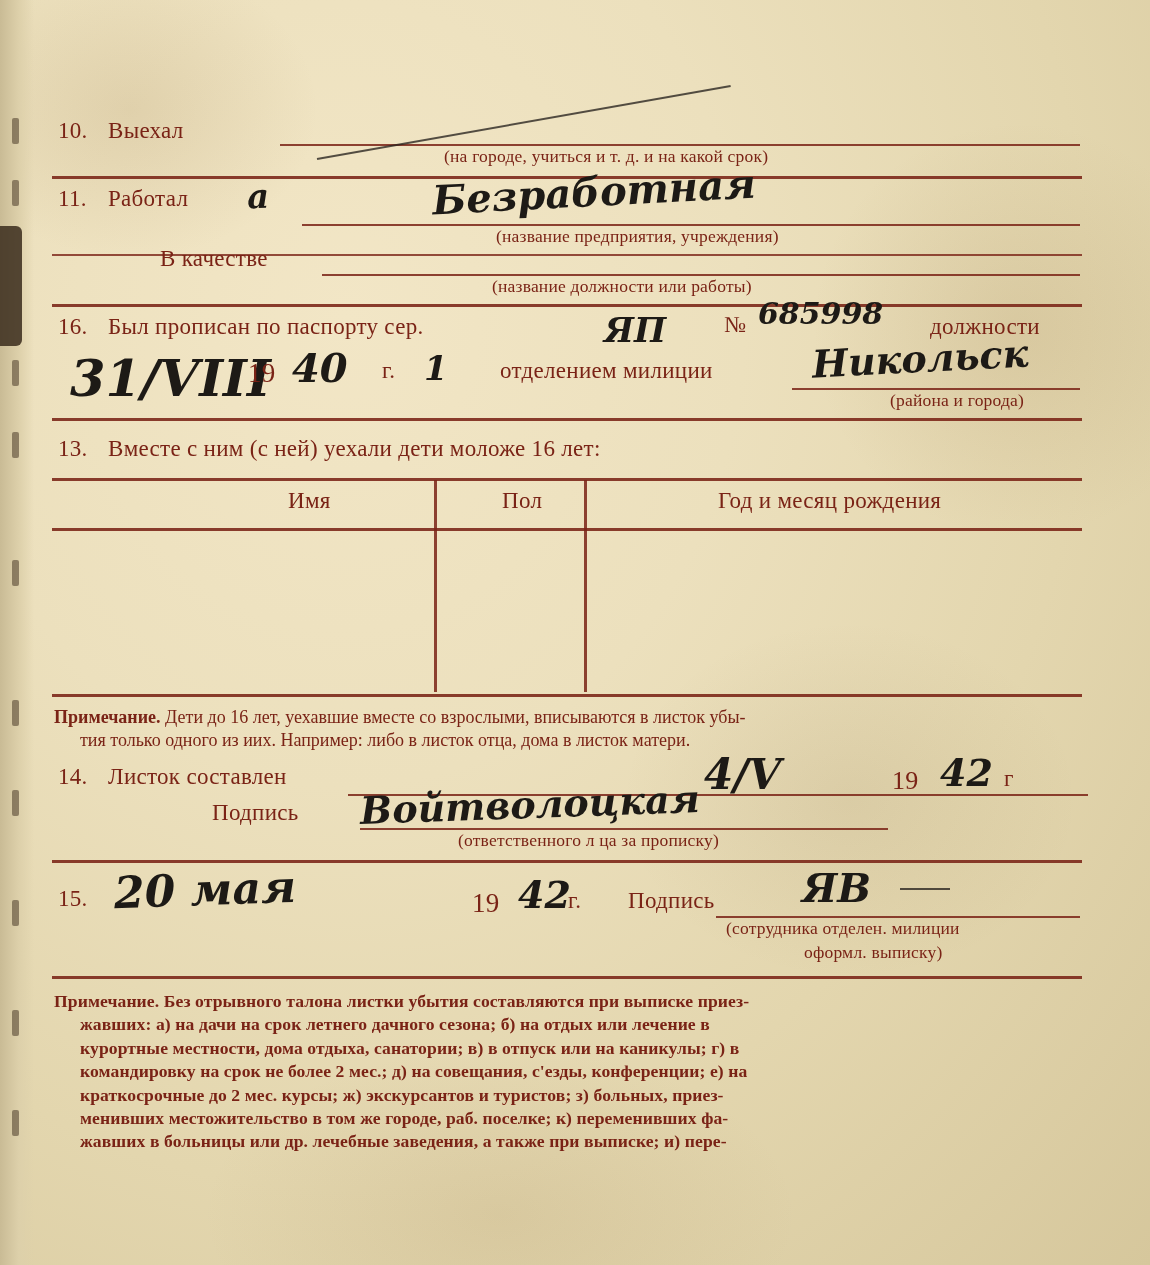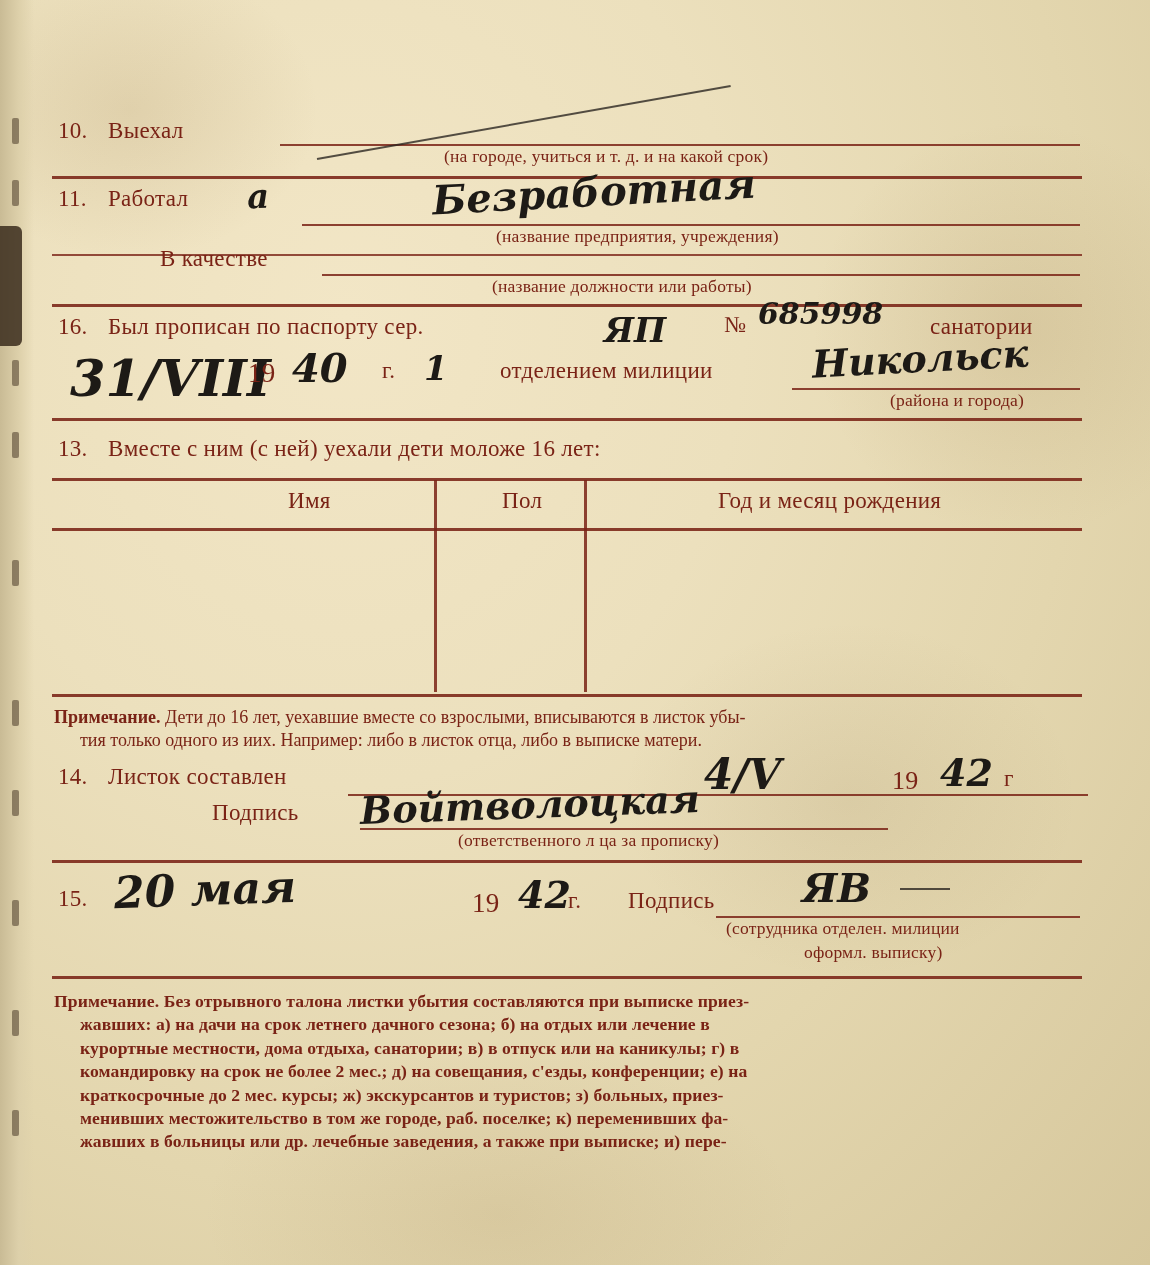--- a/index.html
+++ b/index.html
@@ -182,21 +182,21 @@
     <div class="lbl txt" style="left:108px; top:150px;">В качестве</div>
     <div class="dotline" style="left:270px; top:178px; width:758px;"></div>
     <div class="lbl cap" style="left:440px; top:180px;">(название должности или работы)</div>
     <div class="rule" style="top:208px; width:1030px;"></div>
 
     <div class="lbl num" style="left:6px; top:218px;">16.</div>
     <div class="lbl txt" style="left:56px; top:218px;">Был прописан  по паспорту  сер.</div>
     <div class="hand" style="left:552px; top:206px; font-size:34px;margin-top:8px;">ЯП</div>
     <div class="lbl txt" style="left:672px; top:216px;">№</div>
     <div class="hand" style="left:706px; top:200px; font-size:30px;">685998</div>
-    <div class="lbl txt" style="left:878px; top:218px;">санатории</div>
+    <div class="lbl txt" style="left:878px; top:218px;">должности</div>
 
     <div class="hand" style="left:18px; top:252px; font-size:51px;text-align:center;">31/VIII</div>
     <div class="lbl txt" style="left:196px; top:262px; font-size:27px;">19</div>
     <div class="hand" style="left:240px; top:248px; font-size:40px;">40</div>
     <div class="lbl txt" style="left:330px; top:262px;">г.</div>
     <div class="hand" style="left:372px; top:252px; font-size:34px;">1</div>
     <div class="lbl txt" style="left:448px; top:262px;">отделением милиции</div>
     <div class="hand" style="left:760px; top:240px; font-size:38px; transform: rotate(-3deg);">Никольск</div>
     <div class="dotline" style="left:740px; top:292px; width:288px;"></div>
     <div class="lbl cap" style="left:838px; top:294px;">(района и города)</div>
@@ -221,21 +221,21 @@
     <div style="position:absolute; left:386px; top:478px; width:144px; height:40px;"></div>
     <div style="position:absolute; left:536px; top:478px; width:492px; height:40px;"></div>
     <div style="position:absolute; left:0; top:520px; width:380px; height:40px;"></div>
     <div style="position:absolute; left:386px; top:520px; width:144px; height:40px;"></div>
     <div style="position:absolute; left:536px; top:520px; width:492px; height:40px;"></div>
 
     <div class="rule" style="top:598px; width:1030px;"></div>
 
     <div class="note" style="left:2px; top:610px;">
       <span class="b">Примечание.</span><span> Дети до 16 лет, уехавшие вместе со взрослыми, вписываются в листок убы-</span>
-      <span class="ind" style="display:block; padding-left:26px;">тия только одного из иих. Например: либо в листок отца, либо в выписке матери.</span>
+      <span class="ind" style="display:block; padding-left:26px;">тия только одного из иих. Например: либо в листок отца, дома в листок матери.</span>
     </div>
 
     <div class="lbl num" style="left:6px; top:668px;">14.</div>
     <div class="lbl txt" style="left:56px; top:668px;">Листок составлен</div>
     <div class="dotline" style="left:296px; top:698px; width:740px;"></div>
     <div class="hand" style="left:652px; top:654px; font-size:42px;">4/V</div>
     <div class="lbl txt" style="left:840px; top:670px; font-size:26px;">19</div>
     <div class="hand" style="left:888px; top:654px; font-size:38px;">42</div>
     <div class="lbl txt" style="left:952px; top:670px;">г</div>
 

